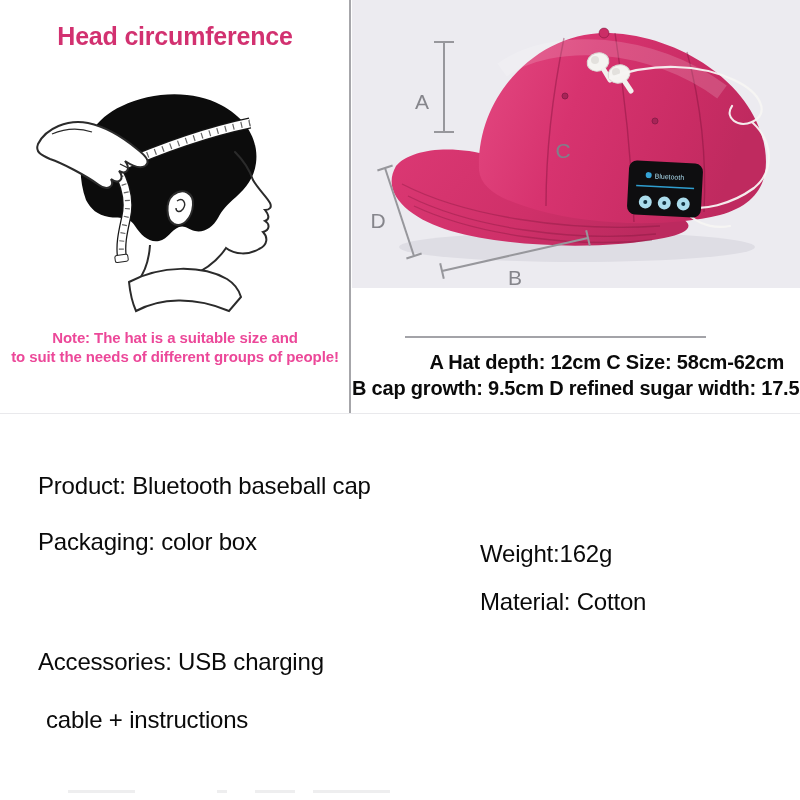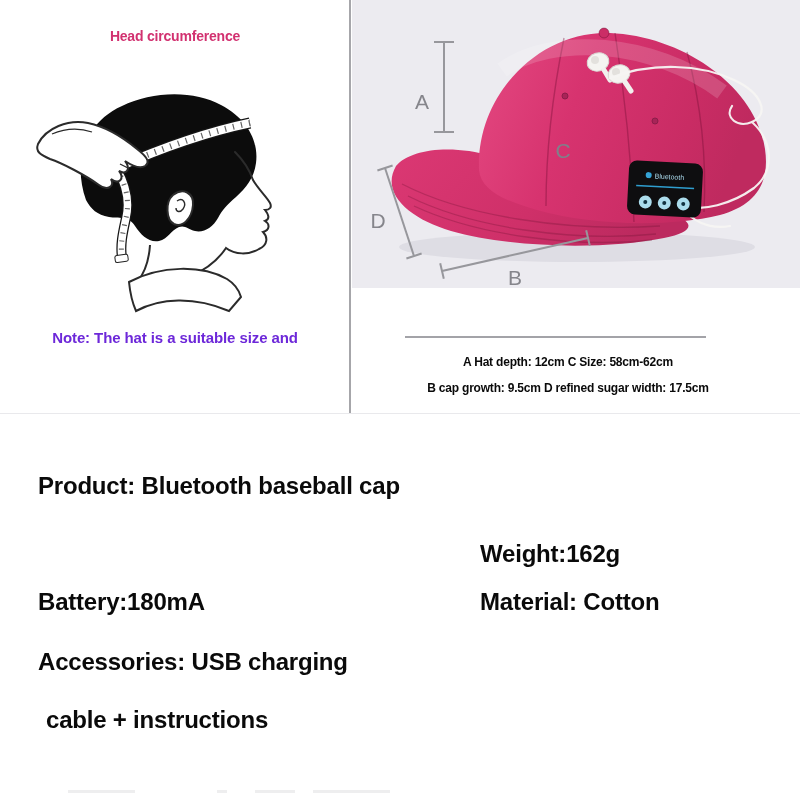--- a/index.html
+++ b/index.html
@@ -9,35 +9,35 @@
     --annotation-gray:#97979c;
     --module-blue:#35a3d6;
   }
   *{margin:0;padding:0;box-sizing:border-box}
   html,body{background:#fff}
   body{font-family:"Liberation Sans","DejaVu Sans",sans-serif}
   #stage{position:relative;width:800px;height:800px;background:#fff;overflow:hidden}
 
   
   .guide-title{position:absolute;left:25px;top:26px;width:300px;text-align:center;
-    font-size:14px;font-weight:700;line-height:21px;color:var(--title-pink,#d23170);letter-spacing:-0.2px}
+    font-size:25px;font-weight:700;line-height:21px;color:var(--title-pink,#d23170);letter-spacing:-0.2px}
   .head-illustration{position:absolute;left:22px;top:68px;width:315px;height:250px}
   .note-block{position:absolute;left:0;top:329px;width:350px;text-align:center;
-    font-size:15px;font-weight:700;line-height:18.5px;color:#6d28d9;letter-spacing:-0.1px}
+    font-size:15px;font-weight:700;line-height:18.5px;color:#ec4899;letter-spacing:-0.1px}
 
   
   .photo-box{position:absolute;left:352px;top:0;width:448px;height:288px;background:var(--photo-bg,#ecebf0)}
   .divider-v{position:absolute;left:349px;top:0;width:2px;height:413px;background:#a6a6aa}
   .caption-divider{position:absolute;left:405px;top:336px;width:301px;height:2px;background:#a3a3a8}
-  .size-caption{position:absolute;left:352px;top:349px;width:432px;text-align:center;
-    font-size:12px;font-weight:700;line-height:26px;color:#0a0a0a;letter-spacing:-0.2px;white-space:nowrap}
+  .size-caption{position:absolute;left:352px;top:349px;width:432px;text-align:right;
+    font-size:20px;font-weight:700;line-height:26px;color:#0a0a0a;letter-spacing:-0.2px;white-space:nowrap}
 
   
   .section-divider{position:absolute;left:0;top:413px;width:800px;height:1px;background:#e9e9ec}
-  .spec{position:absolute;font-size:24px;font-weight:700;color:#0a0a0a;letter-spacing:-0.2px;white-space:nowrap}
+  .spec{position:absolute;font-size:24px;font-weight:400;color:#0a0a0a;letter-spacing:-0.2px;white-space:nowrap}
   .remnant{position:absolute;top:790px;height:3px;background:#eeeeef}
 
   svg text{font-family:"Liberation Sans","DejaVu Sans",sans-serif}
 </style>
 </head>
 <body>
 
 <div id="stage">
 
   <div class="guide-title">
@@ -76,20 +76,21 @@
     <g>
       <path fill="#ffffff" stroke="#2b2b2b" stroke-width="2" d="M 16,76 C 24,60 46,51 66,55 C 85,59 103,71 115,81 C 124,88 129,94 123,98
            C 118,101 109,97 103,93 C 109,101 105,107 97,103 C 103,111 97,117 89,111
            C 93,119 85,123 77,117 C 63,107 40,95 28,91 C 19,87 13,84 16,76 Z"></path>
       <path fill="none" stroke="#2b2b2b" stroke-width="1.3" d="M 30,66 C 44,60 58,60 70,64 M 98,96 L 106,100"></path>
     </g>
   </svg>
 
   <div class="note-block">
     <div>Note: The hat is a suitable size and</div>
+    <div>to suit the needs of different groups of people!</div>
   </div>
 
   <div class="divider-v"></div>
 
   <div class="photo-box">
     <svg viewBox="0 0 448 288" width="448" height="288" xmlns="http://www.w3.org/2000/svg">
       <defs>
         <linearGradient id="capGrad" x1="0" y1="0" x2="1" y2="0.25">
           <stop offset="0" stop-color="#e44981"></stop>
           <stop offset="0.4" stop-color="#d7336f"></stop>
@@ -176,21 +177,21 @@
 
   <div class="caption-divider"></div>
   <div class="size-caption">
     <div>A Hat depth: 12cm C Size: 58cm-62cm</div>
     <div>B cap growth: 9.5cm D refined sugar width: 17.5cm</div>
   </div>
 
   <div class="section-divider"></div>
 
   <div class="spec" style="left:38px;top:472px">Product: Bluetooth baseball cap</div>
-  <div class="spec" style="left:38px;top:588px">Battery:180mA</div>
+  <div class="spec" style="left:38px;top:528px">Packaging: color box</div>
   <div class="spec" style="left:46px;top:706px">cable + instructions</div>
   <div class="spec" style="left:38px;top:648px">Accessories: USB charging</div>
   <div class="spec" style="left:480px;top:540px">Weight:162g</div>
   <div class="spec" style="left:480px;top:588px">Material: Cotton</div>
 
   <div class="remnant" style="left:68px;width:67px"></div>
   <div class="remnant" style="left:217px;width:10px"></div>
   <div class="remnant" style="left:255px;width:40px"></div>
   <div class="remnant" style="left:313px;width:77px"></div>
 

